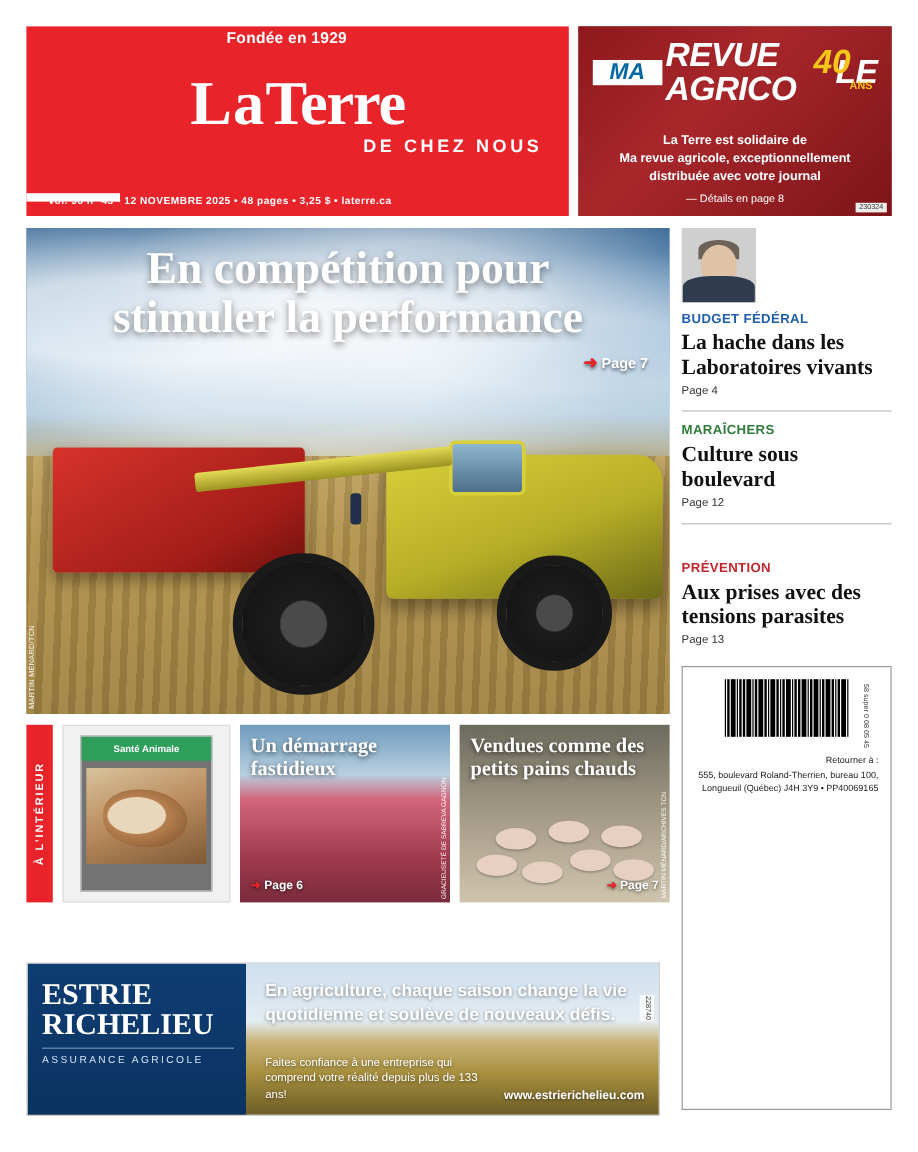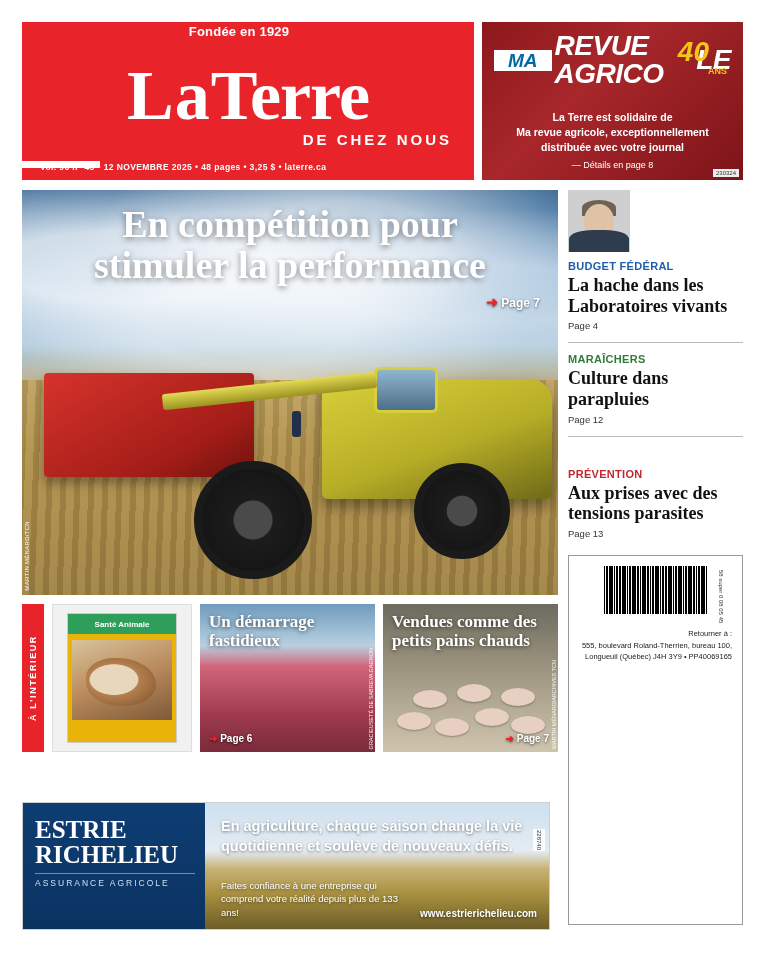--- a/index.html
+++ b/index.html
@@ -19,21 +19,21 @@
     width: 452px; background: #e8232a; color: #fff; position: relative;
     padding: 14px 18px 0 18px;
   }
   .founded {
     position: absolute; top: 2px; left: 0; right: 18px; text-align: center;
     font-size: 13px; font-weight: bold; letter-spacing: .2px;
   }
   .logo-wrap { margin-top: 26px; text-align: center; position: relative; }
   .logo {
     font-family: "Liberation Serif", serif;
-    font-size: 70px; font-weight: bold; line-height: .96; letter-spacing: -1px; text-align: center;
+    font-size: 52px; font-weight: bold; line-height: .96; letter-spacing: -1px; text-align: center;
   }
   .logo .la { letter-spacing: 1px; }
   .subtitle {
     font-size: 15px; font-weight: bold; letter-spacing: 3px; text-align: right;
     margin-top: 2px; padding-right: 4px;
   }
   .rule-left {
     position: absolute; left: 0; bottom: 12px; width: 78px; height: 7px; background: #fff;
   }
   .masthead-meta {
@@ -147,21 +147,21 @@
   .inside-flag {
     width: 22px; background: #e8232a; color: #fff; position: relative;
   }
   .inside-flag span {
     position: absolute; left: 50%; top: 50%; transform: translate(-50%,-50%) rotate(-90deg);
     white-space: nowrap; font-size: 9px; font-weight: bold; letter-spacing: 1.6px;
   }
   .thumb { position: relative; overflow: hidden; }
   .thumb.t1 { width: 140px; background: #f1f1f1; border: 1px solid #ddd; }
   .mag-cover {
-    position: absolute; inset: 8px 14px; background: #eab308; border: 1px solid #ccc;
+    position: absolute; inset: 8px 14px; background: #737373; border: 1px solid #ccc;
   }
   .mag-band { height: 20px; background: #2f9e5b; color:#fff; font-size: 8px; font-weight: bold;
     display:flex; align-items:center; justify-content:center; }
   .mag-photo {
     position: absolute; left: 4px; right: 4px; top: 26px; bottom: 22px;
     background: linear-gradient(160deg,#d9c39b 0%, #b98a5c 50%, #7e5a36 100%);
   }
   .mag-cow {
     position: absolute; left: 14%; top: 22%; width: 70%; height: 60%;
     background: radial-gradient(ellipse at 40% 45%, #e8d7bd 0 40%, #b6804f 42%, #7a4f2a 100%);
@@ -373,21 +373,21 @@
       <div>
         <div class="kicker blue">BUDGET FÉDÉRAL</div>
         <div class="r-head">La hache dans les Laboratoires vivants</div>
         <div class="r-page">Page 4</div>
       </div>
 
       <div class="hr"></div>
 
       <div>
         <div class="kicker green">MARAÎCHERS</div>
-        <div class="r-head">Culture dans parapluies</div>
+        <div class="r-head">Culture sous boulevard</div>
         <div class="r-page">Page 12</div>
       </div>
 
       <div class="hr"></div>
 
       <div>
         <div class="kicker red">PRÉVENTION</div>
         <div class="r-head">Aux prises avec des tensions parasites</div>
         <div class="r-page">Page 13</div>
       </div>

